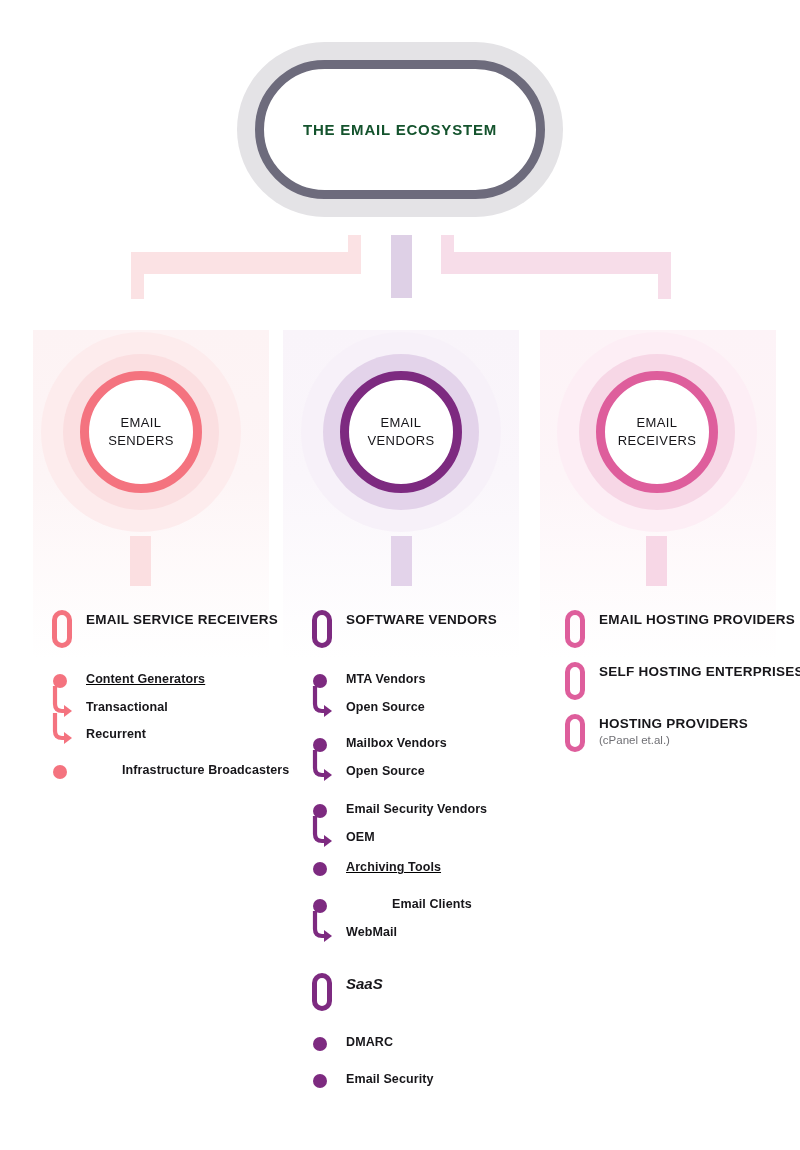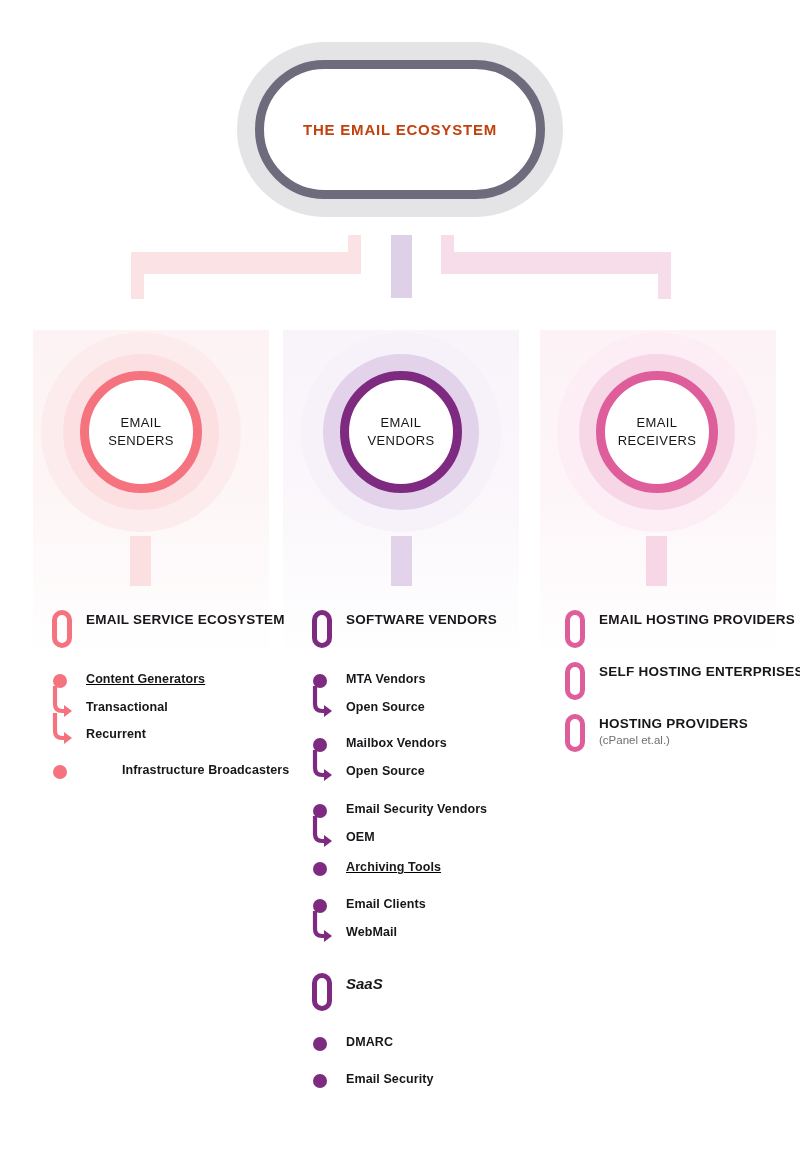--- a/index.html
+++ b/index.html
@@ -19,21 +19,21 @@
     background:#e4e3e6;border-radius:88px;
   }
   .title-ring{
     position:absolute;left:18px;top:18px;right:18px;bottom:18px;
     background:#ffffff;border-radius:70px;
     border:9px solid #6d6b7c;
     box-sizing:border-box;
   }
   .title-text{
     position:absolute;inset:0;display:flex;align-items:center;justify-content:center;
-    font-size:15px;font-weight:bold;letter-spacing:.8px;color:#c2410c;
+    font-size:15px;font-weight:bold;letter-spacing:.8px;color:#14532d;
     text-align:center;
   }
 
   
   .conn{position:absolute;}
   .conn-left-h{left:131px;top:252px;width:230px;height:22px;background:#fbe2e4;}
   .conn-left-v{left:131px;top:252px;width:13px;height:47px;background:#fbe2e4;}
   .conn-left-cap{left:348px;top:235px;width:13px;height:39px;background:#fbe2e4;}
 
   .conn-mid{left:391px;top:235px;width:21px;height:63px;background:#ded0e6;}
@@ -183,21 +183,21 @@
     </div>
   </div>
 
   <div class="stem s1"></div>
   <div class="stem s2"></div>
   <div class="stem s3"></div>
 
   <div class="col k1">
       <div class="row">
         <div class="marker-head"></div>
-        <div class="head-text">EMAIL SERVICE ECOSYSTEM</div>
+        <div class="head-text">EMAIL SERVICE RECEIVERS</div>
       </div>
       <div class="row" style="margin-top: 22px; text-decoration: underline;">
         <div class="marker-dot">
           <i></i>
         </div>
         <div class="item-text">Content Generators</div>
       </div>
       <div class="row" style="margin-top: 9px;">
         <div class="marker-arrow">
           <svg width="26" height="34" viewBox="0 0 26 34">
@@ -272,21 +272,21 @@
           </svg>
         </div>
         <div class="item-text">OEM</div>
       </div>
       <div class="row" style="margin-top: 12px; text-decoration: underline;">
         <div class="marker-dot">
           <i></i>
         </div>
         <div class="item-text">Archiving Tools</div>
       </div>
-      <div class="row" style="margin-top: 18px;">
+      <div class="row" style="margin-top: 18px; gap: 46px;">
         <div class="marker-dot">
           <i></i>
         </div>
         <div class="item-text">Email Clients</div>
       </div>
       <div class="row" style="margin-top: 9px;">
         <div class="marker-arrow">
           <svg width="26" height="34" viewBox="0 0 26 34">
             <path d="M5 0 V18 Q5 25 12 25 H17" fill="none" stroke="#7d2a80" stroke-width="4.2" stroke-linecap="round"></path>
             <path d="M14 19 L22 25 L14 31 Z" fill="#7d2a80"></path>

